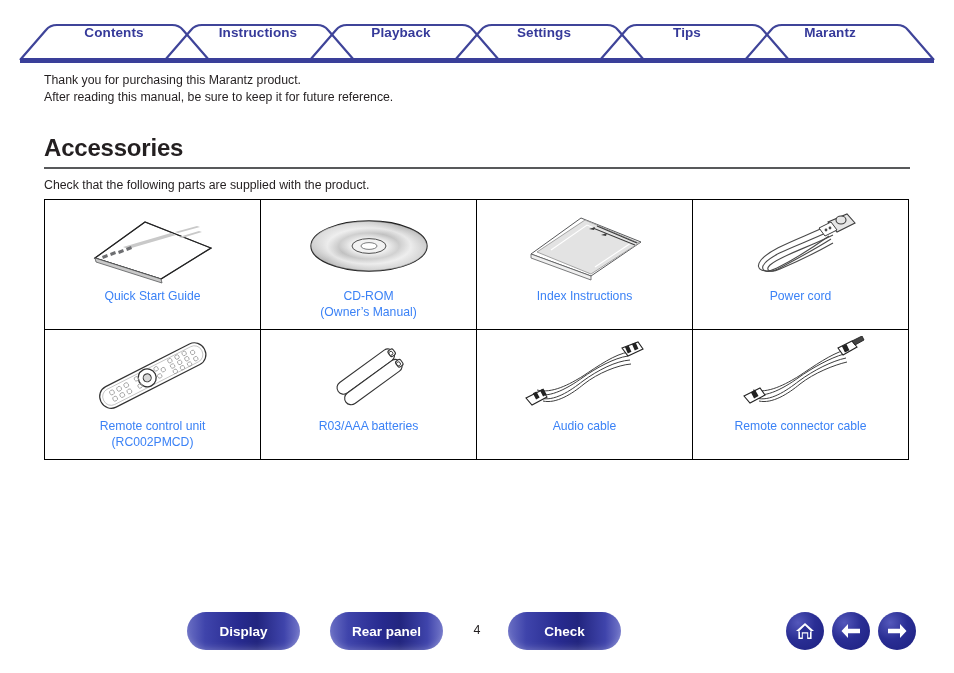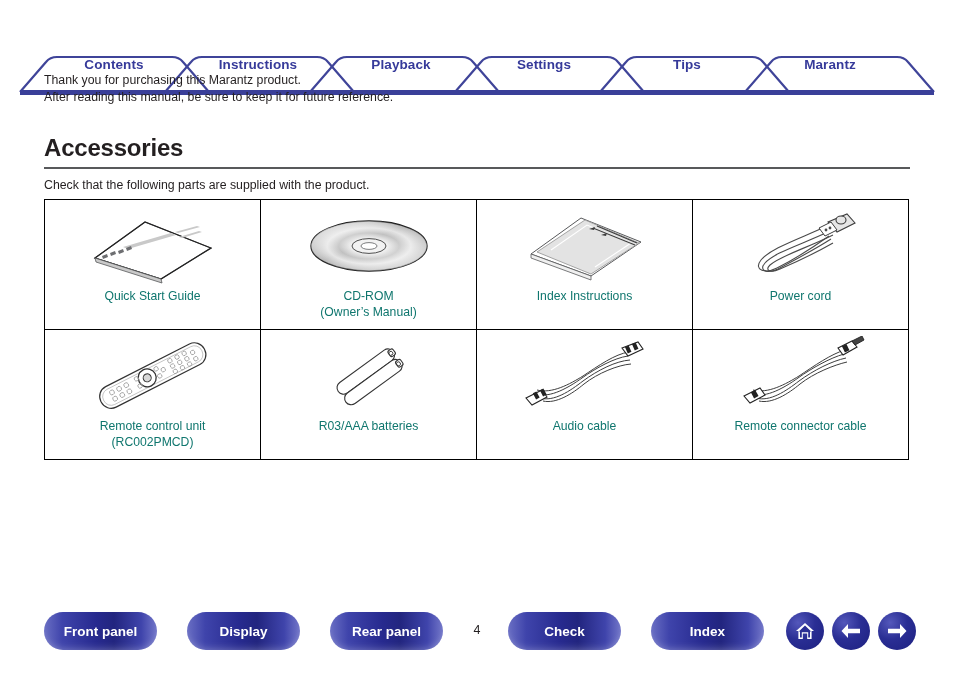--- a/index.html
+++ b/index.html
@@ -16,21 +16,20 @@
     position: relative;
   }
 
   
   .tabbar {
     position: absolute;
     left: 0;
     top: 0;
     width: 954px;
     height: 64px;
-    margin-top: 32px;
   }
   .tabbar svg {
     display: block;
   }
   .tab-label {
     position: absolute;
     top: 32px;
     transform: translate(-50%, -50%);
     font-size: 13.5px;
     font-weight: bold;
@@ -95,21 +94,21 @@
   .cell-art {
     height: 84px;
     display: flex;
     align-items: center;
     justify-content: center;
     padding-top: 4px;
   }
   .cell-label {
     font-size: 12.2px;
     line-height: 15.5px;
-    color: #0f766e;
+    color: #3b82f6;
     padding-bottom: 9px;
     padding-top: 1px;
   }
   .cell-label .sub { display: block; }
 
   
   .bottomnav {
     position: absolute;
     left: 0;
     top: 612px;
@@ -413,26 +412,24 @@
       </div>
       <div class="cell-label">
         <span>Remote connector cable</span>
       </div>
     </td>
   </tr>
 </tbody>
   </table>
 
 <div class="bottomnav">
-  <div class="pill" style="left:44px;  width:113px">Front panel</div>
   <div class="pill" style="left:187px; width:113px">Display</div>
   <div class="pill" style="left:330px; width:113px">Rear panel</div>
   <div class="page-number">4</div>
   <div class="pill" style="left:508px; width:113px">Check</div>
-  <div class="pill" style="left:651px; width:113px">Index</div>
 
   <div class="circ" style="left:786px">
     <span>
       <svg width="22" height="22" viewBox="0 0 22 22">
         <path d="M11 3 L20 11 L17.6 11 L17.6 19 L13.2 19 L13.2 13.4 L8.8 13.4 L8.8 19 L4.4 19 L4.4 11 L2 11 Z" fill="#ffffff"></path>
         <path d="M11 5.6 L17.2 11.4 L16 11.4 L16 17.6 L14.2 17.6 L14.2 12.2 L7.8 12.2 L7.8 17.6 L6 17.6 L6 11.4 L4.8 11.4 Z" fill="#2a2e94"></path>
       </svg>
     </span>
   </div>
   <div class="circ" style="left:832px">

